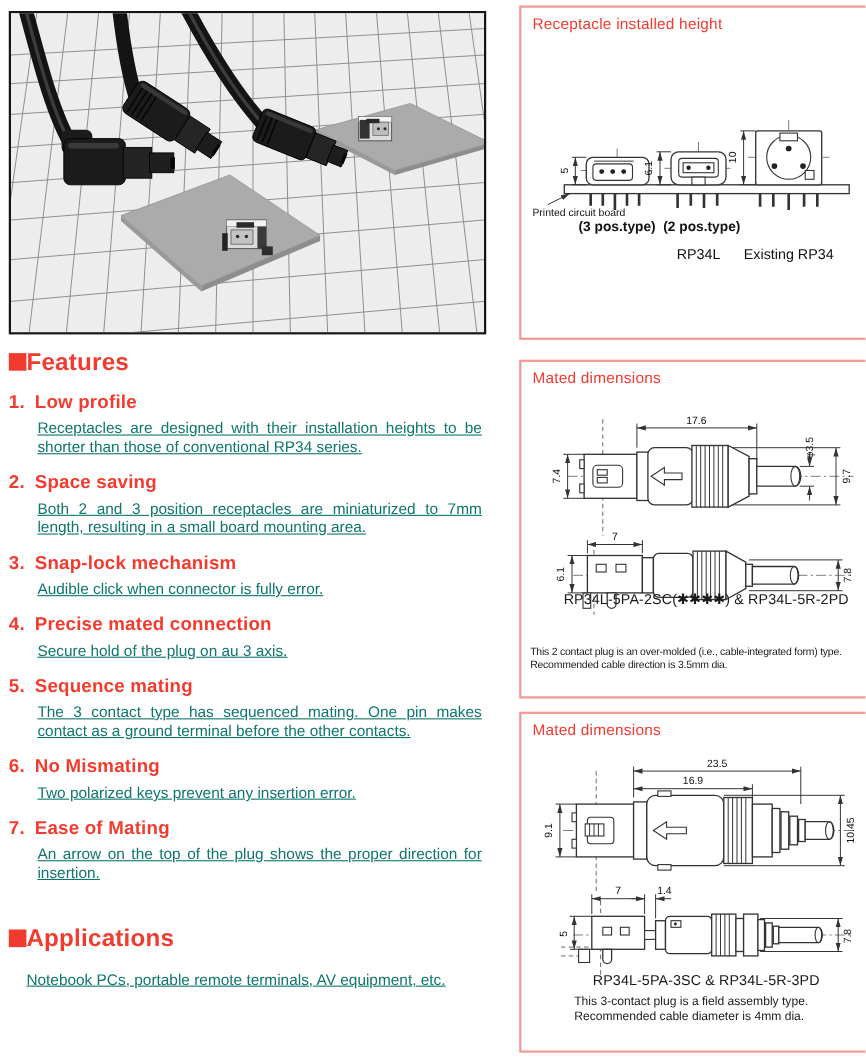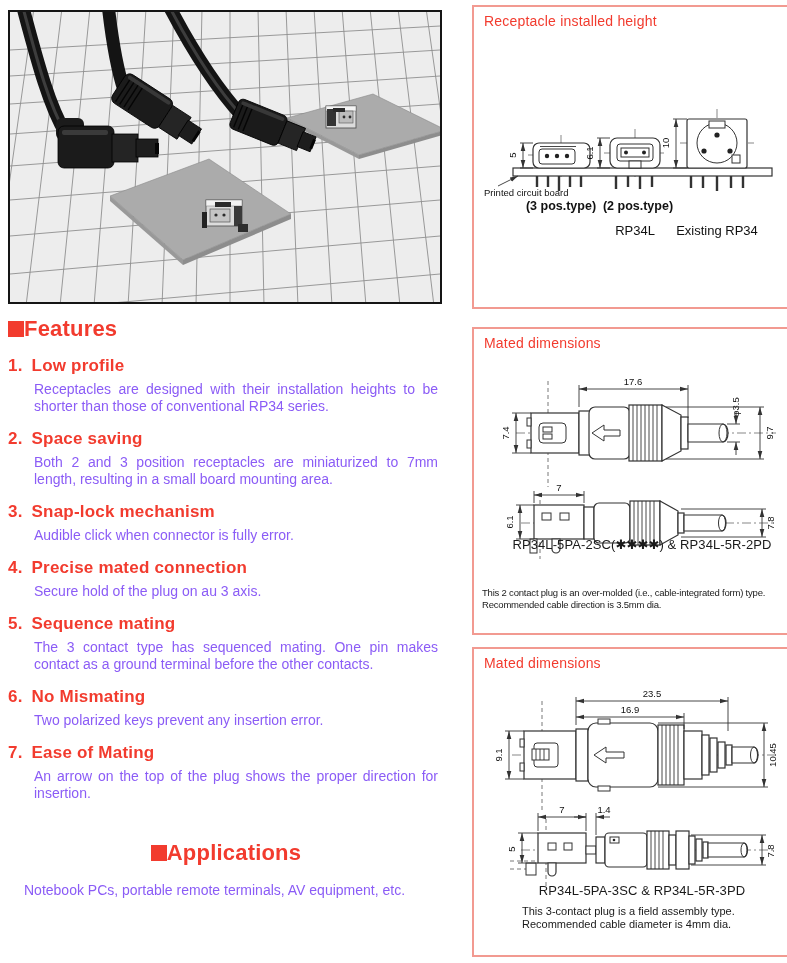--- a/index.html
+++ b/index.html
@@ -52,23 +52,23 @@
     display:flex; align-items:center; color:#f23b2e;
     font-weight:bold; font-size:22px; letter-spacing:0.2px;
   }
   .sec-head .sq { width:16px; height:16px; background:#f23b2e; display:inline-block; }
   .feat-head {
     margin:14px 0 5px 0; font-size:17px; font-weight:bold; color:#f23b2e;
     display:flex; gap:9px; letter-spacing:0.2px;
   }
   .feat-body {
     margin-left:26px; width:404px; font-size:14px; line-height:17px;
-    text-align:justify; color:#8b5cf6;
-  }
-  .apps-head { margin-top:38px;justify-content:center; }
+    text-align:justify; color:#0f766e;text-decoration:underline;
+  }
+  .apps-head { margin-top:38px; }
   .apps-body { margin-top:16px;margin-left:16px; }
 </style>
 </head>
 <body>
 
 <div class="page">
 
   <div class="photo">
     <svg viewBox="0 0 430 290" preserveAspectRatio="none">
       <rect x="0" y="0" width="430" height="290" fill="#ededed"></rect>

